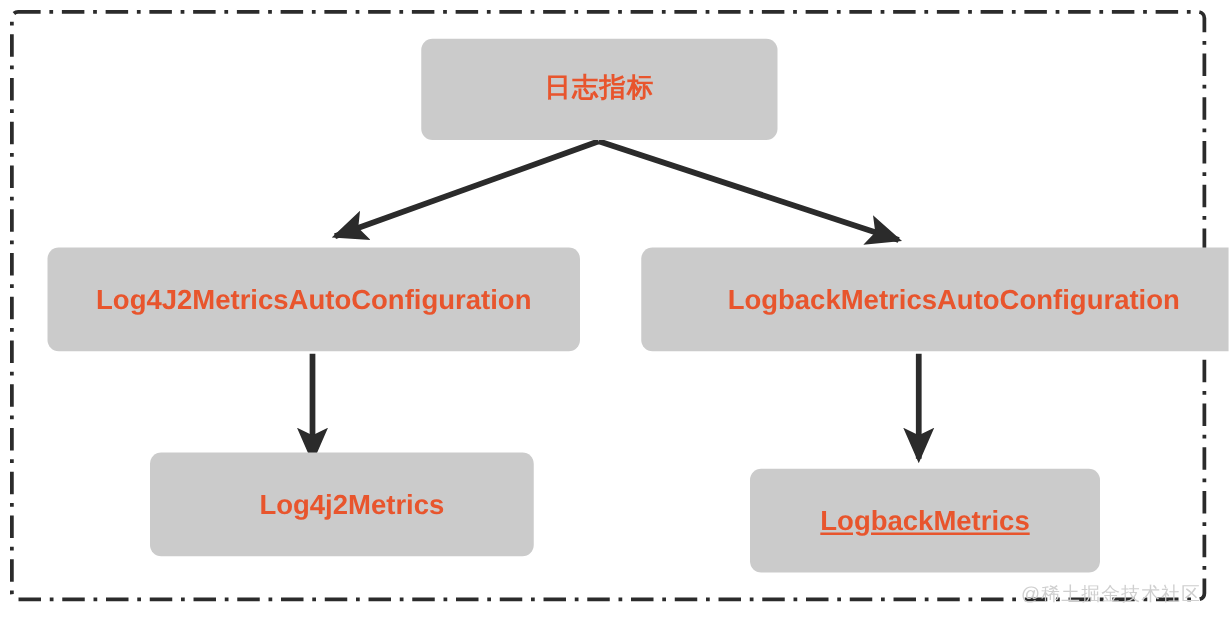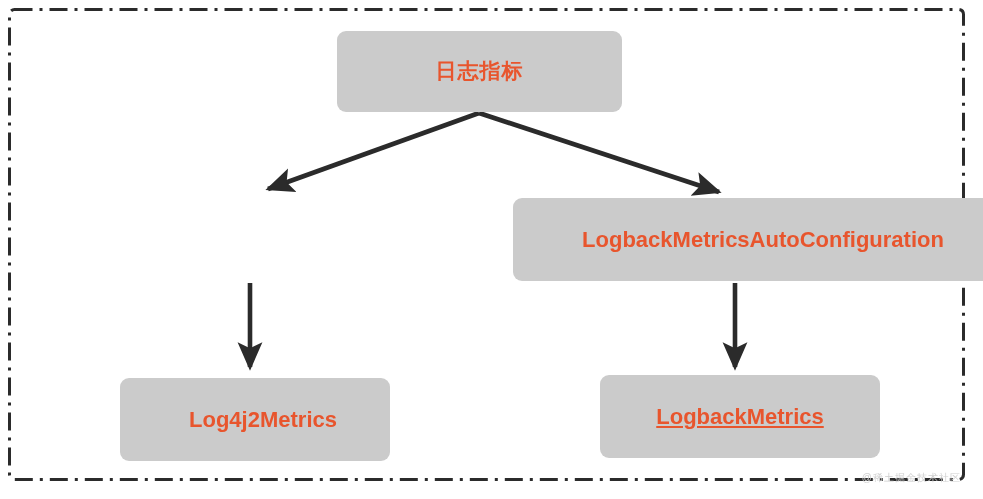--- a/index.html
+++ b/index.html
@@ -69,22 +69,22 @@
     top: 198px;
     width: 500px;
     height: 83px;
   }
   #node-log4j2-config .node-label,
   #node-logback-config .node-label {
     font-size: 22px;
   }
   #node-log4j2-metrics {
     left: 120px;
-    top: 378px;
-    width: 270px;
+    top: 362px;
+    width: 307px;
     height: 83px;
     padding-left: 16px;
   }
   #node-logback-metrics {
     left: 600px;
     top: 375px;
     width: 280px;
     height: 83px;
     text-decoration: underline;
   }
@@ -97,21 +97,21 @@
     left: 0;
     top: 0;
     width: 983px;
     height: 499px;
     pointer-events: none;
   }
   #watermark {
     position: absolute;
     right: 22px;
     bottom: 14px;
-    font-size: 10px;
+    font-size: 15px;
     color: #cfcfcf;
     letter-spacing: 1px;
     white-space: nowrap;
   }
 </style>
 </head>
 <body>
 
 <div id="canvas">
 
@@ -137,20 +137,23 @@
 
     <line x1="250" y1="283" x2="250" y2="367" stroke="#2b2b2b" stroke-width="4.6" marker-end="url(#arrowhead-v)"></line>
 
     <line x1="735" y1="283" x2="735" y2="367" stroke="#2b2b2b" stroke-width="4.6" marker-end="url(#arrowhead-v)"></line>
   </svg>
 
   <div class="node" id="node-root">
     <span class="node-label">日志指标</span>
   </div>
 
+  <div class="node" id="node-log4j2-config">
+    <span class="node-label">Log4J2MetricsAutoConfiguration</span>
+  </div>
 
   <div class="node" id="node-logback-config">
     <span class="node-label">LogbackMetricsAutoConfiguration</span>
   </div>
 
   <div class="node" id="node-log4j2-metrics">
     <span class="node-label">Log4j2Metrics</span>
   </div>
 
   <div class="node" id="node-logback-metrics">

